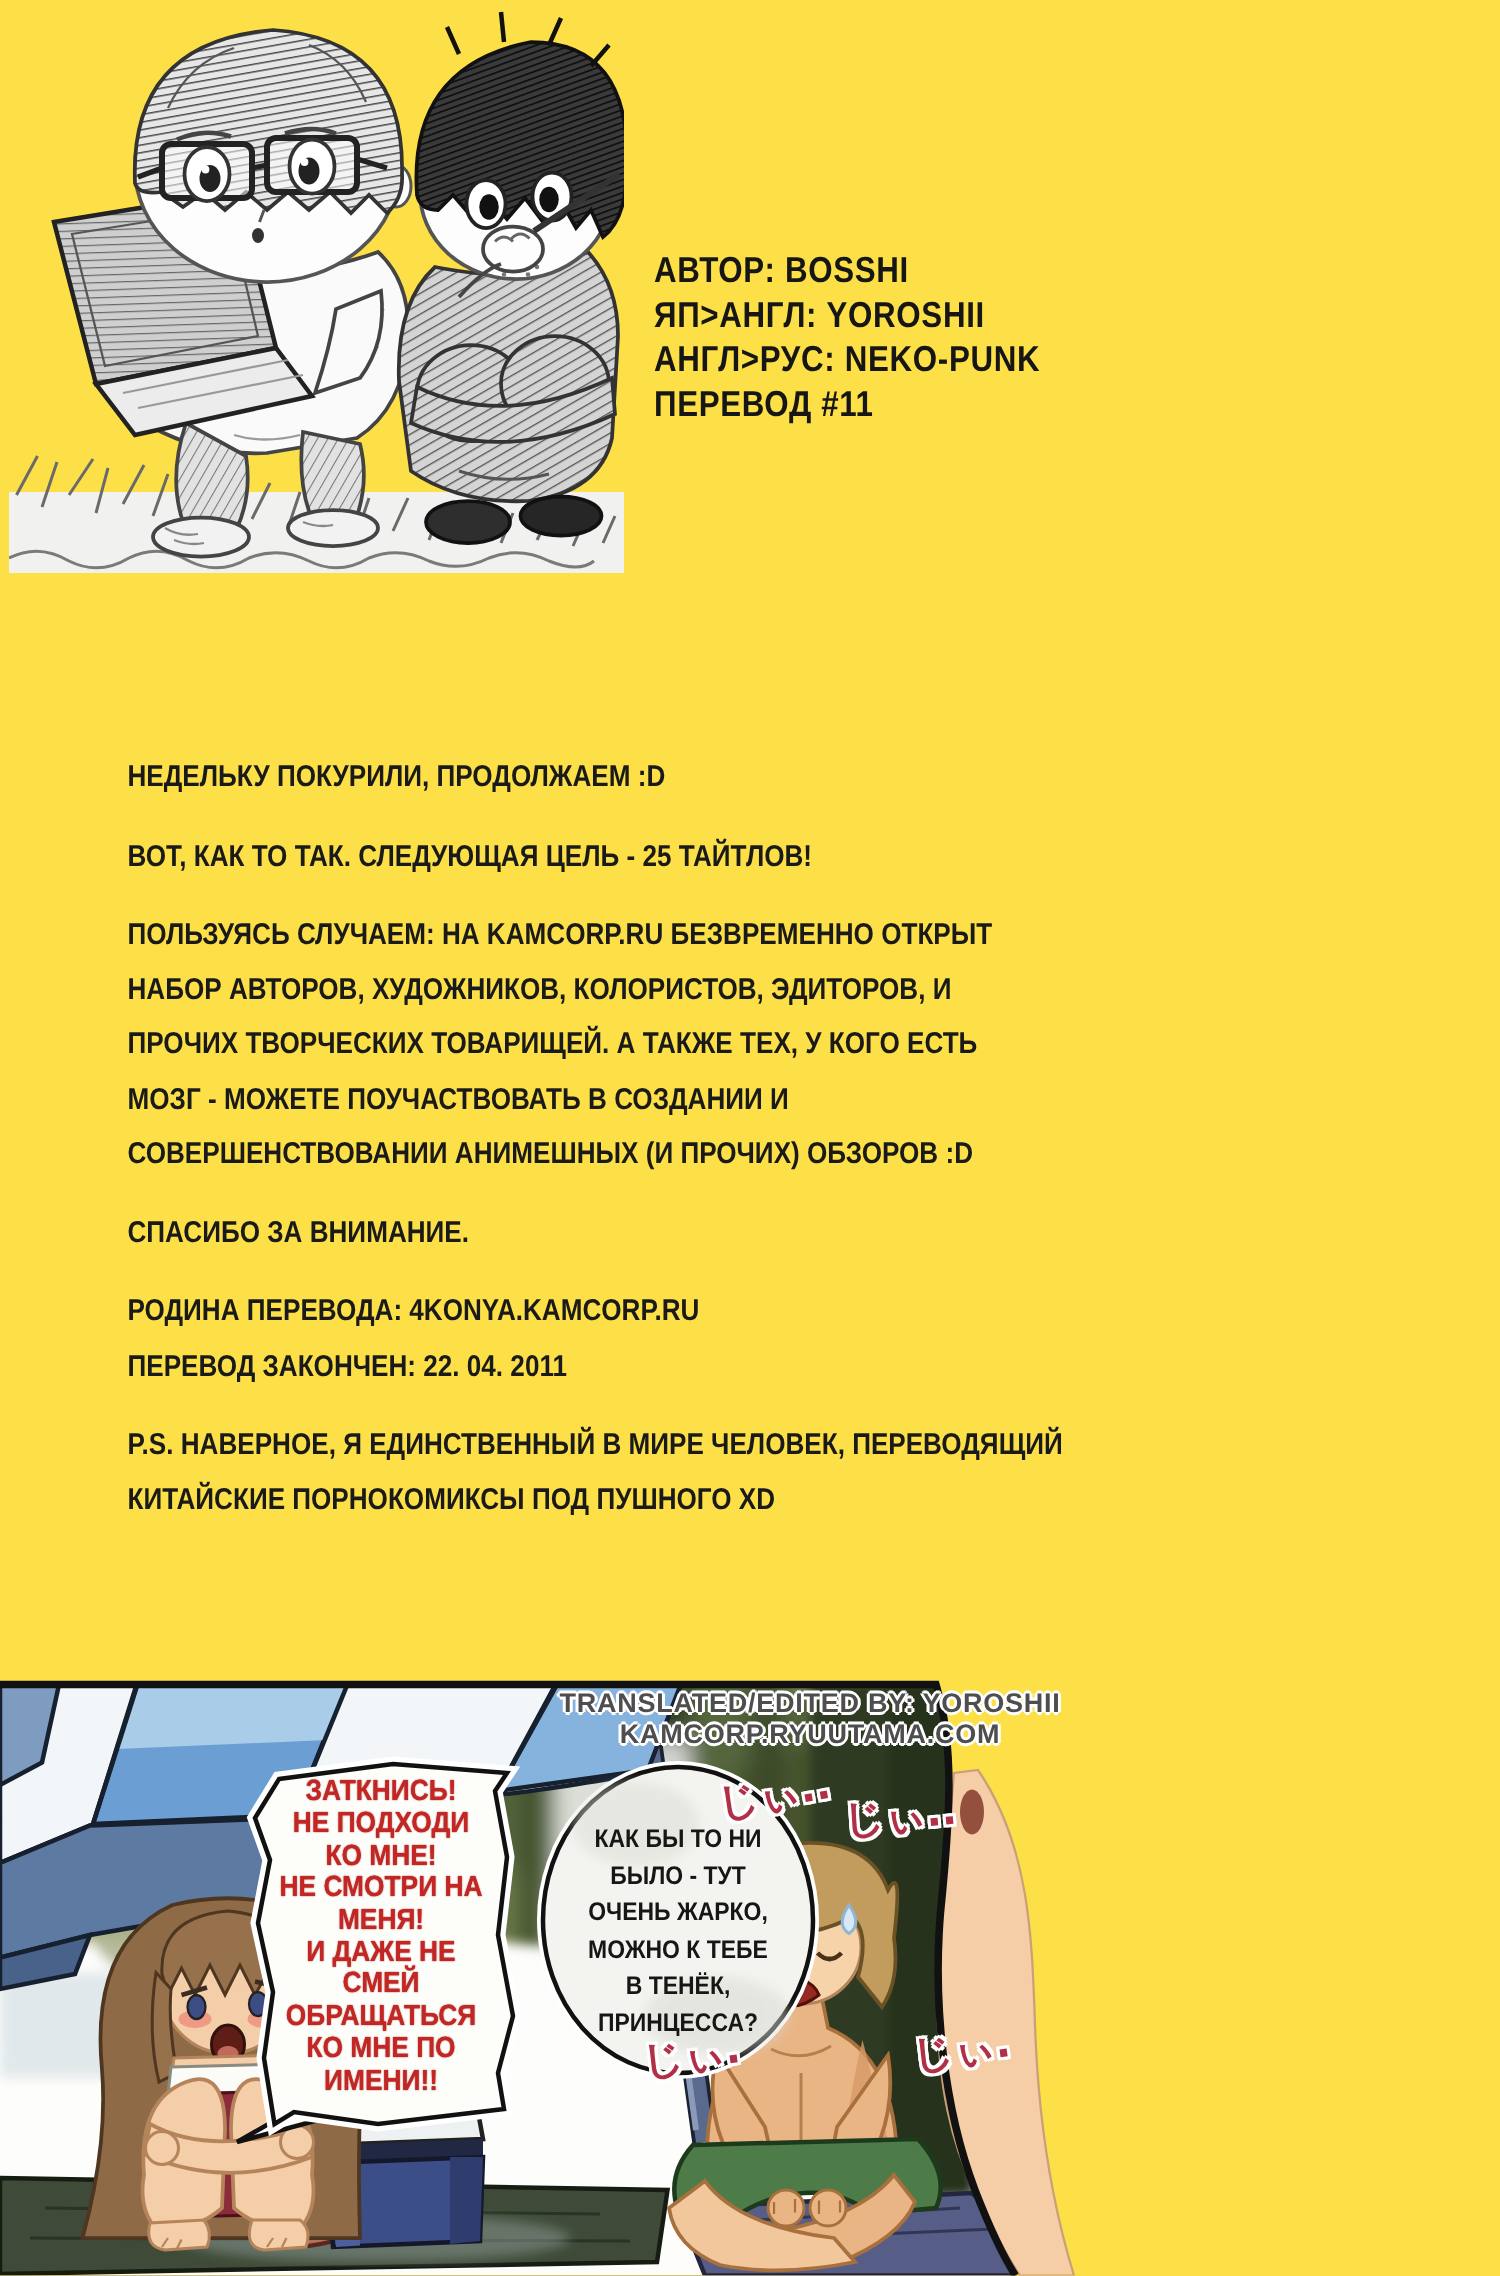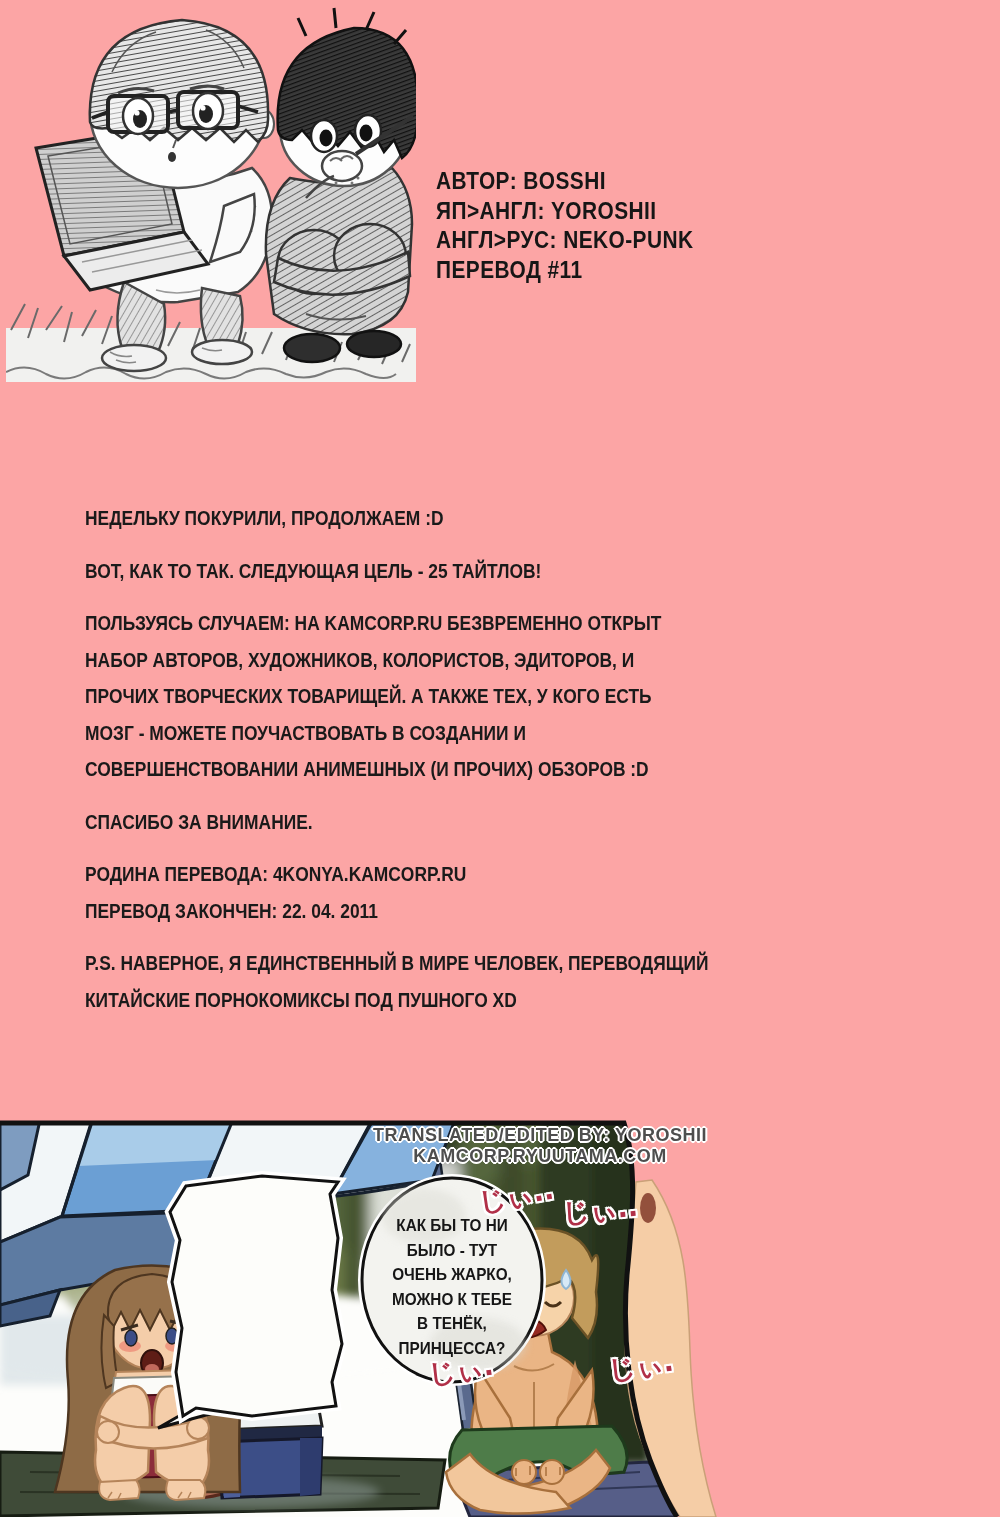--- a/index.html
+++ b/index.html
@@ -1,19 +1,19 @@
 <!DOCTYPE html>
 <html><head>
 <meta charset="utf-8">
 <style>
   html,body { margin:0; padding:0; }
   body { background:#888; }
   #page {
     position:relative; width:1000px; height:1517px;
-    background:#fca5a5; overflow:hidden;
+    background:#fde047; overflow:hidden;
     font-family:"Liberation Sans","DejaVu Sans",sans-serif;
     color:#141414;
   }
   .pre { white-space:pre-line; }
   .condense { transform:scaleX(0.87); transform-origin:0 0; }
   .condense-c { transform:scaleX(0.9); transform-origin:50% 0; }
 
   #sketch { position:absolute; left:6px; top:0; }
 
   .credits {
@@ -332,20 +332,32 @@
         <path d="M636,62 C632,110 626,160 625,215 C625,270 634,310 652,345 C660,362 670,382 680,397 L716,397 C700,345 692,290 690,230 C688,170 686,110 652,60 Z" fill="#f5cda6" stroke="#caa078" stroke-width="1.5"></path>
         <ellipse cx="648" cy="88" rx="8" ry="15" fill="#93503c"></ellipse>
       </g>
 
       <path d="M0,3 L624,3 C637,45 633,95 627,155 C622,215 629,285 650,340 C657,358 666,380 677,397" fill="none" stroke="#111" stroke-width="5"></path>
     </svg>
 
     <div class="watermark pre">TRANSLATED/EDITED BY: YOROSHII
 KAMCORP.RYUUTAMA.COM</div>
 
+    <div class="bubble-left-text">
+      <div class="condense-c pre">ЗАТКНИСЬ!
+НЕ ПОДХОДИ
+КО МНЕ!
+НЕ СМОТРИ НА
+МЕНЯ!
+И ДАЖЕ НЕ
+СМЕЙ
+ОБРАЩАТЬСЯ
+КО МНЕ ПО
+ИМЕНИ!!</div>
+    </div>
     <div class="bubble-right-text">
       <div class="condense-c pre">КАК БЫ ТО НИ
 БЫЛО - ТУТ
 ОЧЕНЬ ЖАРКО,
 МОЖНО К ТЕБЕ
 В ТЕНЁК,
 ПРИНЦЕССА?</div>
     </div>
 
     <span class="sfx" id="sfx1">じぃ..</span>

